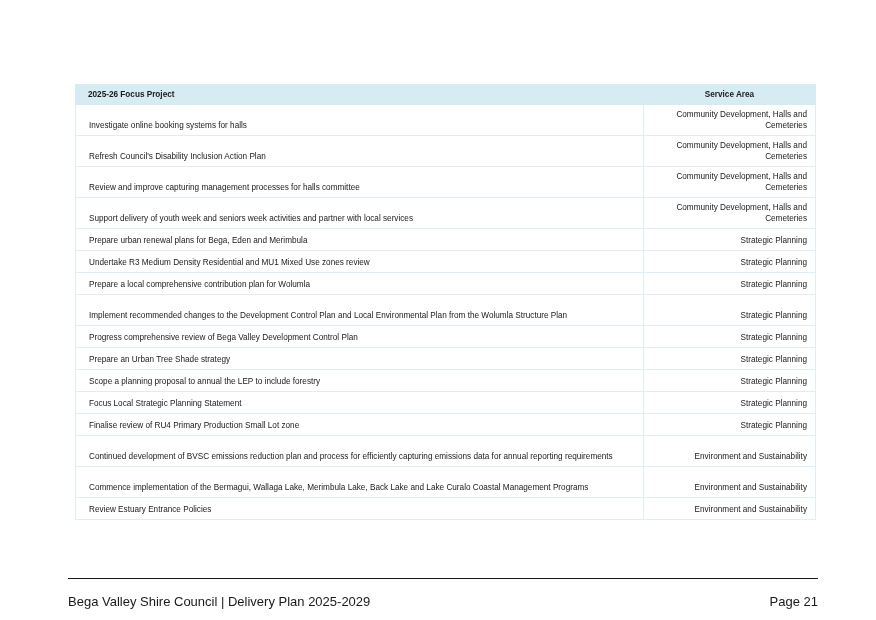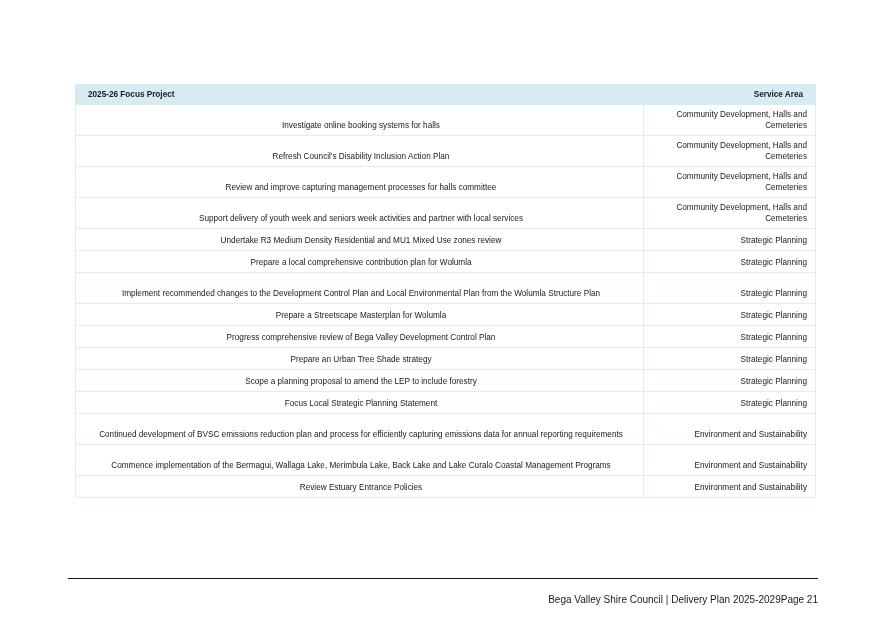--- a/index.html
+++ b/index.html
@@ -50,24 +50,24 @@
     border-color: #d7ebf3;
     font-weight: bold;
     font-size: 8.2px;
     padding-top: 4px;
     padding-bottom: 4px;
     vertical-align: middle;
     color: #1a1a1a;
   }
 
   .focus-table thead th.th-project { text-align: left; }
-  .focus-table thead th.th-service { text-align: right; padding-right: 12px; }
+  .focus-table thead th.th-service { text-align: center; padding-right: 12px; }
 
   .focus-table td.cell-project {
-    text-align: center;
+    text-align: left;
     padding-left: 13px;
     padding-right: 10px;
     color: #1a1a1a;
   }
 
   .focus-table td.cell-service {
     text-align: right;
     padding-right: 8px;
     padding-left: 6px;
     color: #1a1a1a;
@@ -86,23 +86,23 @@
     width: 750px;
     height: 0;
     border-top: 1.4px solid #1a1a1a;
   }
   .footer {
     position: absolute;
     left: 68px;
     top: 586px;
     width: 750px;
     display: flex;
-    justify-content: flex-end;
+    justify-content: space-between;
     align-items: baseline;
-    font-size: 10px;
+    font-size: 13px;
     color: #1a1a1a;
   }
 </style>
 </head>
 <body>
 
 <div class="page">
 
   <table class="focus-table">
     <colgroup>
@@ -126,49 +126,53 @@
         </tr>
         <tr class="row-tall">
           <td class="cell-project">Review and improve capturing management processes for halls committee</td>
           <td class="cell-service">Community Development, Halls and Cemeteries</td>
         </tr>
         <tr class="row-tall">
           <td class="cell-project">Support delivery of youth week and seniors week activities and partner with local services</td>
           <td class="cell-service">Community Development, Halls and Cemeteries</td>
         </tr>
         <tr class="row-short">
+          <td class="cell-project">Prepare urban renewal plans for Bega, Eden and Merimbula</td>
+          <td class="cell-service">Strategic Planning</td>
+        </tr>
+        <tr class="row-short">
           <td class="cell-project">Undertake R3 Medium Density Residential and MU1 Mixed Use zones review</td>
           <td class="cell-service">Strategic Planning</td>
         </tr>
         <tr class="row-short">
           <td class="cell-project">Prepare a local comprehensive contribution plan for Wolumla</td>
           <td class="cell-service">Strategic Planning</td>
         </tr>
         <tr class="row-tall">
           <td class="cell-project">Implement recommended changes to the Development Control Plan and Local Environmental Plan from the Wolumla Structure Plan</td>
           <td class="cell-service">Strategic Planning</td>
         </tr>
         <tr class="row-short">
-          <td class="cell-project">Prepare a Streetscape Masterplan for Wolumla</td>
-          <td class="cell-service">Strategic Planning</td>
-        </tr>
-        <tr class="row-short">
           <td class="cell-project">Progress comprehensive review of Bega Valley Development Control Plan</td>
           <td class="cell-service">Strategic Planning</td>
         </tr>
         <tr class="row-short">
           <td class="cell-project">Prepare an Urban Tree Shade strategy</td>
           <td class="cell-service">Strategic Planning</td>
         </tr>
         <tr class="row-short">
-          <td class="cell-project">Scope a planning proposal to amend the LEP to include forestry</td>
+          <td class="cell-project">Scope a planning proposal to annual the LEP to include forestry</td>
           <td class="cell-service">Strategic Planning</td>
         </tr>
         <tr class="row-short">
           <td class="cell-project">Focus Local Strategic Planning Statement</td>
+          <td class="cell-service">Strategic Planning</td>
+        </tr>
+        <tr class="row-short">
+          <td class="cell-project">Finalise review of RU4 Primary Production Small Lot zone</td>
           <td class="cell-service">Strategic Planning</td>
         </tr>
         <tr class="row-tall">
           <td class="cell-project">Continued development of BVSC emissions reduction plan and process for efficiently capturing emissions data for annual reporting requirements</td>
           <td class="cell-service">Environment and Sustainability</td>
         </tr>
         <tr class="row-tall">
           <td class="cell-project">Commence implementation of the Bermagui, Wallaga Lake, Merimbula Lake, Back Lake and Lake Curalo Coastal Management Programs</td>
           <td class="cell-service">Environment and Sustainability</td>
         </tr>

